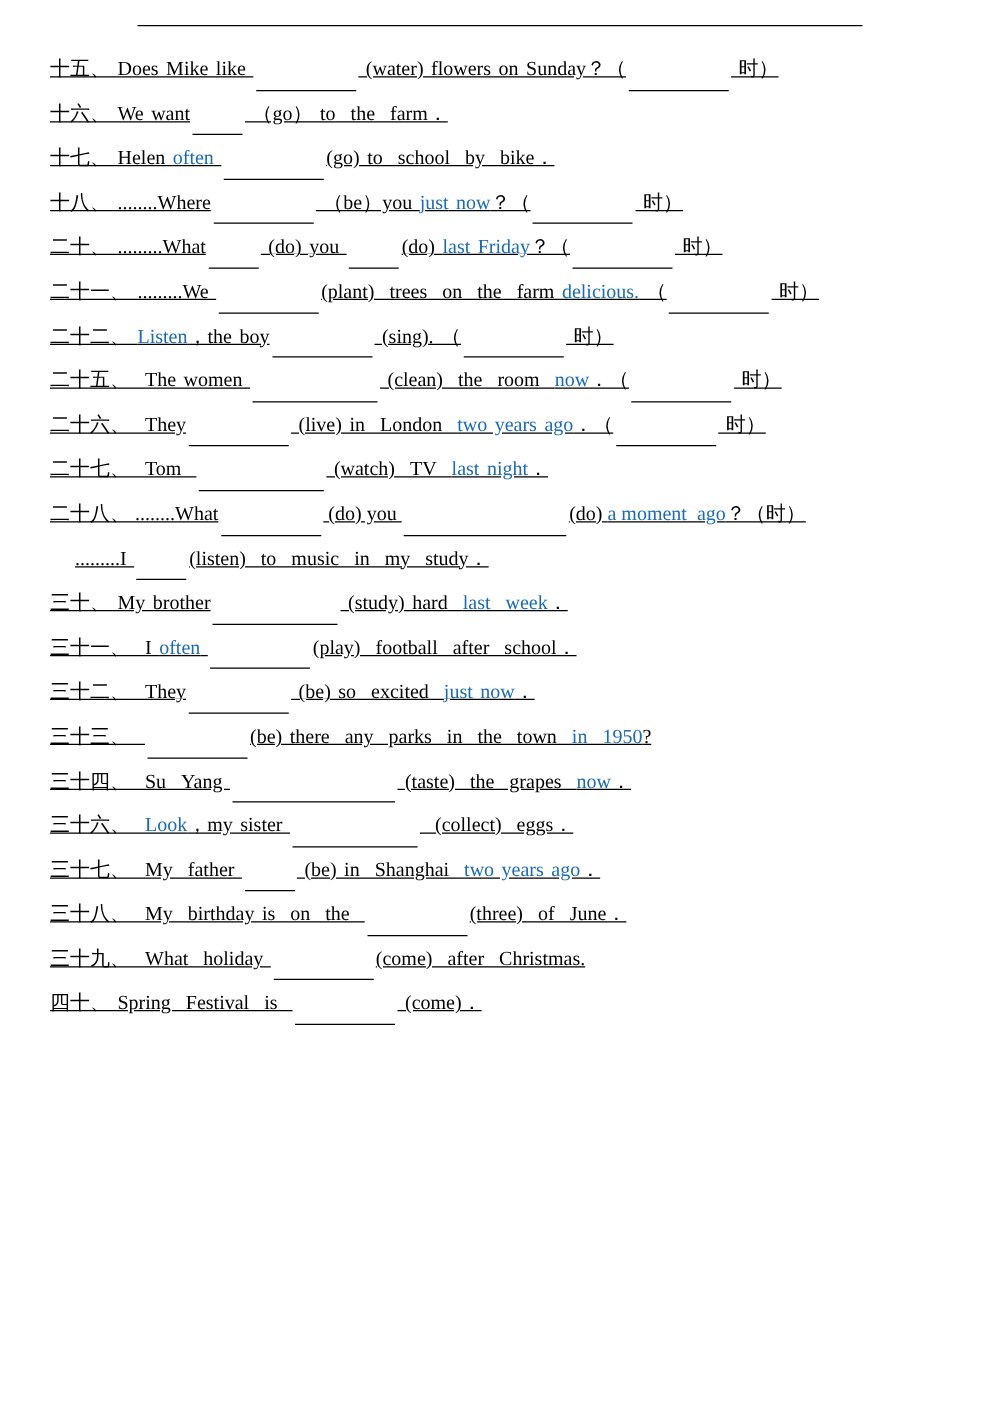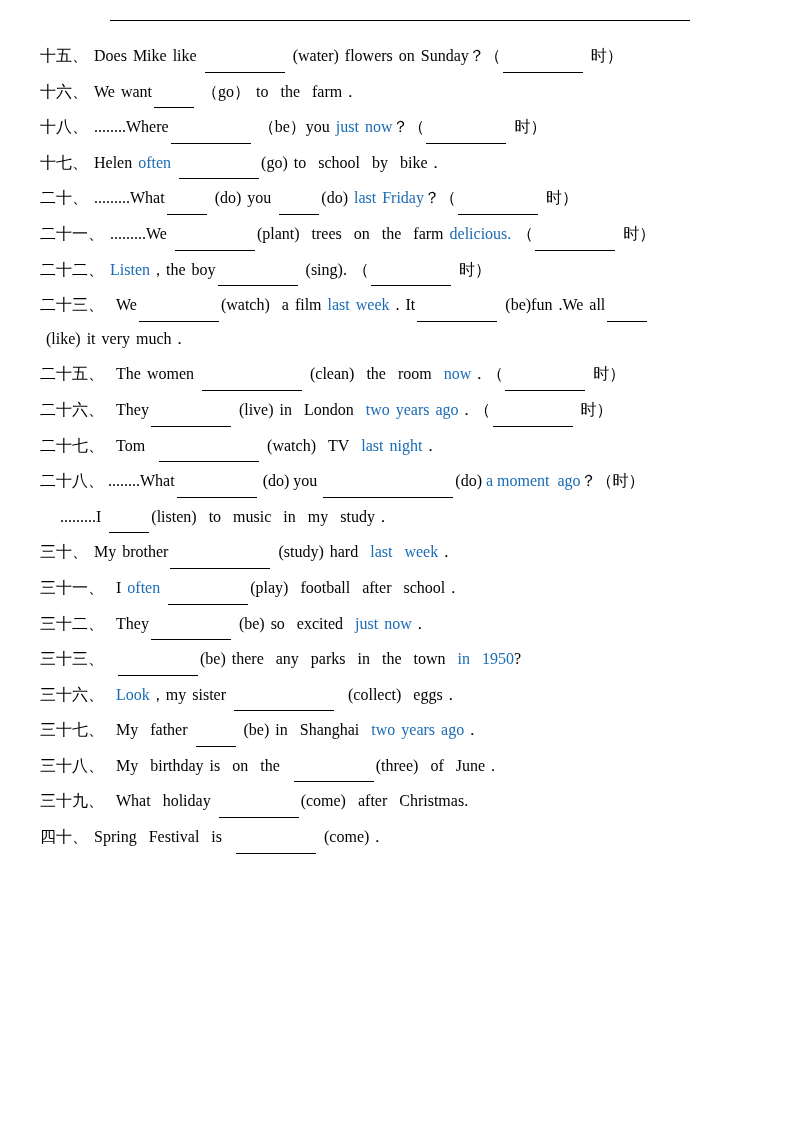--- a/index.html
+++ b/index.html
@@ -14,20 +14,21 @@
     }
     .top-line {
       border-top: 1.5px solid #000;
       margin-bottom: 18px;
       width: 580px;
       margin-left: auto;
       margin-right: auto;
     }
     .exercise-block {
       line-height: 2.1;
+      text-decoration: underline;
     }
     .line {
       margin-bottom: 2px;
       text-indent: 0;
       word-spacing: 2px;
     }
     .blank {
       display: inline-block;
       border-bottom: 1px solid #000;
       min-width: 60px;
@@ -55,49 +56,45 @@
     <span class="num">十五、</span>
     Does&nbsp;Mike&nbsp;like&nbsp;<span class="blank blank-md"></span>&nbsp;(water)&nbsp;flowers&nbsp;on&nbsp;Sunday？（<span class="blank blank-md"></span>&nbsp;时）
   </div>
 
   <div class="line">
     <span class="num">十六、</span>
     We&nbsp;want<span class="blank blank-sm"></span>&nbsp;（go）&nbsp;to&nbsp;&nbsp;the&nbsp;&nbsp;farm．
   </div>
 
   <div class="line">
-    <span class="num">十八、</span>
-    ........Where<span class="blank blank-md"></span>&nbsp;（be）you&nbsp;<span class="blue">just</span>&nbsp;<span class="blue">now</span>？（<span class="blank blank-md"></span>&nbsp;时）
+    <span class="num">十七、</span>
+    Helen&nbsp;<span class="blue">often</span>&nbsp;<span class="blank blank-md"></span>(go)&nbsp;to&nbsp;&nbsp;school&nbsp;&nbsp;by&nbsp;&nbsp;bike．
   </div>
 
   <div class="line">
-    <span class="num">十七、</span>
-    Helen&nbsp;<span class="blue">often</span>&nbsp;<span class="blank blank-md"></span>(go)&nbsp;to&nbsp;&nbsp;school&nbsp;&nbsp;by&nbsp;&nbsp;bike．
+    <span class="num">十八、</span>
+    ........Where<span class="blank blank-md"></span>&nbsp;（be）you&nbsp;<span class="blue">just</span>&nbsp;<span class="blue">now</span>？（<span class="blank blank-md"></span>&nbsp;时）
   </div>
 
 
   <div class="line">
     <span class="num">二十、</span>
     .........What<span class="blank blank-sm"></span>&nbsp;(do)&nbsp;you&nbsp;<span class="blank blank-sm"></span>(do)&nbsp;<span class="blue">last&nbsp;Friday</span>？（<span class="blank blank-md"></span>&nbsp;时）
   </div>
 
   <div class="line">
     <span class="num">二十一、</span>
     .........We&nbsp;<span class="blank blank-md"></span>(plant)&nbsp;&nbsp;trees&nbsp;&nbsp;on&nbsp;&nbsp;the&nbsp;&nbsp;farm&nbsp;<span class="blue">delicious.</span>&nbsp;（<span class="blank blank-md"></span>&nbsp;时）
   </div>
 
   <div class="line">
     <span class="num">二十二、</span>
     <span class="blue">Listen</span>，the&nbsp;boy<span class="blank blank-md"></span>&nbsp;(sing).&nbsp;（<span class="blank blank-md"></span>&nbsp;时）
   </div>
 
-  <div class="line">
-    <span class="num">二十三、</span>
-    &nbsp;We<span class="blank blank-md"></span>(watch)&nbsp;&nbsp;a&nbsp;film&nbsp;<span class="blue">last&nbsp;week</span>&nbsp;.&nbsp;It<span class="blank blank-md"></span>&nbsp;(be)fun&nbsp;.We&nbsp;all<span class="blank blank-sm"></span>&nbsp;(like)&nbsp;it&nbsp;very&nbsp;much．
-  </div>
 
 
   <div class="line">
     <span class="num">二十五、</span>
     &nbsp;The&nbsp;women&nbsp;<span class="blank blank-lg"></span>&nbsp;(clean)&nbsp;&nbsp;the&nbsp;&nbsp;room&nbsp;&nbsp;<span class="blue">now</span>．（<span class="blank blank-md"></span>&nbsp;时）
   </div>
 
   <div class="line">
     <span class="num">二十六、</span>
     &nbsp;They<span class="blank blank-md"></span>&nbsp;(live)&nbsp;in&nbsp;&nbsp;London&nbsp;&nbsp;<span class="blue">two&nbsp;years&nbsp;ago</span>．（<span class="blank blank-md"></span>&nbsp;时）
@@ -131,20 +128,24 @@
   <div class="line">
     <span class="num">三十二、</span>
     &nbsp;They<span class="blank blank-md"></span>&nbsp;(be)&nbsp;so&nbsp;&nbsp;excited&nbsp;&nbsp;<span class="blue">just&nbsp;now</span>．
   </div>
 
   <div class="line">
     <span class="num">三十三、</span>
     &nbsp;<span class="blank blank-md"></span>(be)&nbsp;there&nbsp;&nbsp;any&nbsp;&nbsp;parks&nbsp;&nbsp;in&nbsp;&nbsp;the&nbsp;&nbsp;town&nbsp;&nbsp;<span class="blue">in&nbsp;&nbsp;1950</span>?
   </div>
 
+  <div class="line">
+    <span class="num">三十四、</span>
+    &nbsp;Su&nbsp;&nbsp;Yang&nbsp;<span class="blank blank-xl"></span>&nbsp;(taste)&nbsp;&nbsp;the&nbsp;&nbsp;grapes&nbsp;&nbsp;<span class="blue">now</span>．
+  </div>
 
 
   <div class="line">
     <span class="num">三十六、</span>
     &nbsp;<span class="blue">Look</span>，my&nbsp;sister&nbsp;<span class="blank blank-lg"></span>&nbsp;&nbsp;(collect)&nbsp;&nbsp;eggs．
   </div>
 
   <div class="line">
     <span class="num">三十七、</span>
     &nbsp;My&nbsp;&nbsp;father&nbsp;<span class="blank blank-sm"></span>&nbsp;(be)&nbsp;in&nbsp;&nbsp;Shanghai&nbsp;&nbsp;<span class="blue">two&nbsp;years&nbsp;ago</span>．

